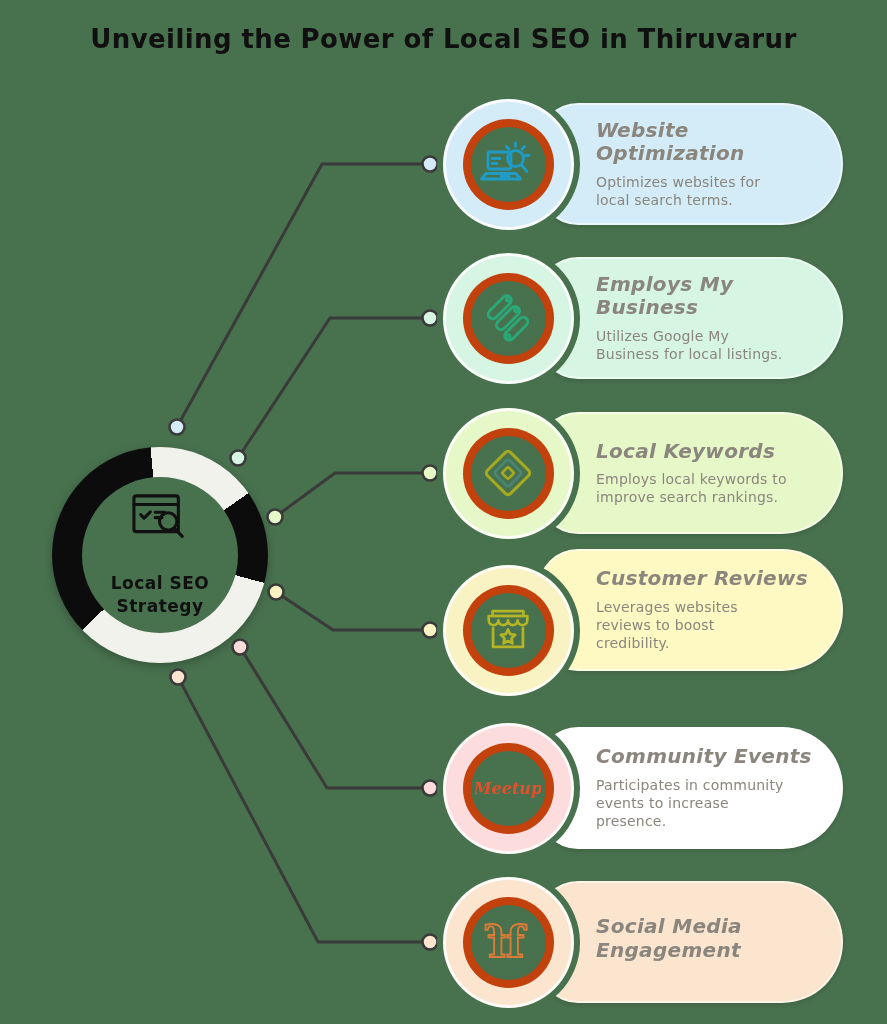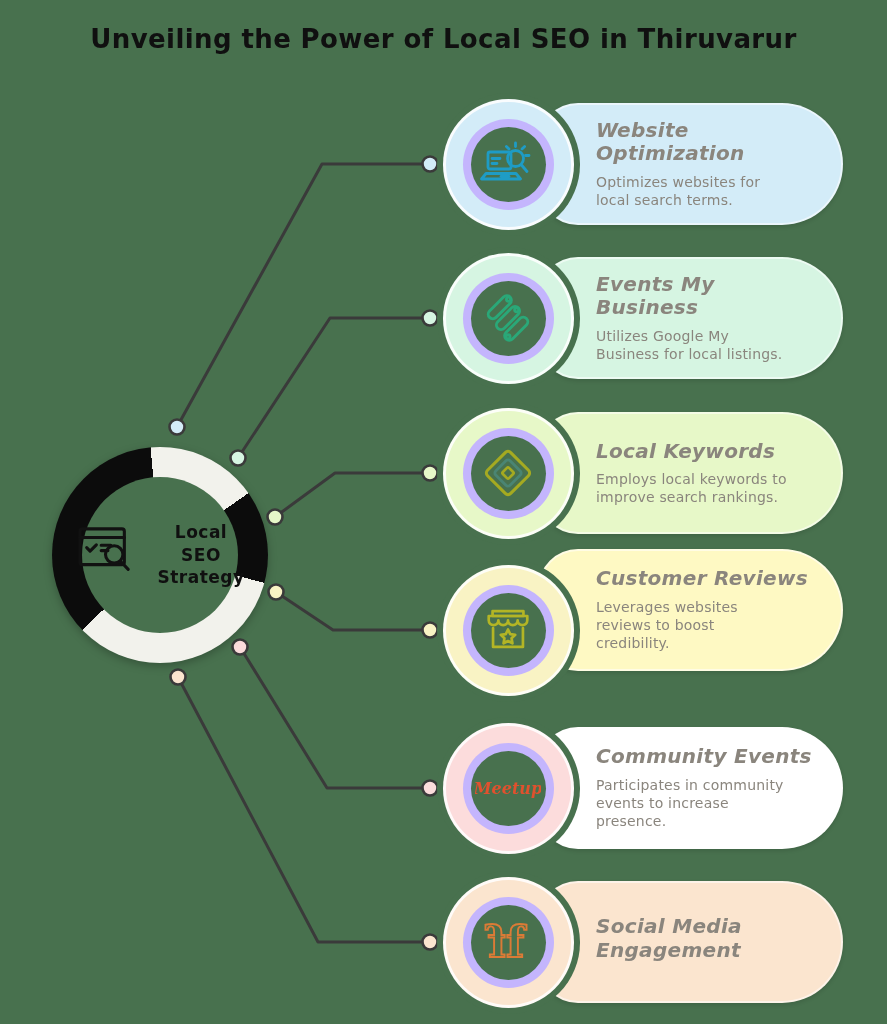--- a/index.html
+++ b/index.html
@@ -20,21 +20,21 @@
       var(--ring-w,#f2f2ec) 0deg 55deg,
       var(--ring-b,#0c0c0c) 55deg 105deg,
       var(--ring-w,#f2f2ec) 105deg 226deg,
       var(--ring-b,#0c0c0c) 226deg 355deg,
       var(--ring-w,#f2f2ec) 355deg 360deg);
     display:flex;align-items:center;justify-content:center;
     filter:drop-shadow(0 3px 4px rgba(0,0,0,.25));
   }
   .hub-inner{
     width:156px;height:156px;border-radius:50%;background:var(--bg,#48714e);
-    display:flex;flex-direction:row;align-items:center;justify-content:center;gap:20px;
+    display:flex;flex-direction:column;align-items:center;justify-content:center;gap:20px;
   }
   .hub-label{
     font-size:17px;font-weight:bold;color:var(--hub-text,#101010);
     text-align:center;white-space:pre-line;line-height:1.35;letter-spacing:.5px;
   }
   
   .card{
     position:absolute;left:538px;width:305px;height:122px;box-sizing:border-box;
     border-radius:40px 61px 61px 40px;border:2px solid rgba(255,255,255,.55);
     display:flex;flex-direction:column;justify-content:center;
@@ -50,21 +50,21 @@
     white-space:pre-line;line-height:1.3;letter-spacing:.2px;
   }
   
   .icon-circle{
     position:absolute;box-sizing:border-box;width:131px;height:131px;border-radius:50%;
     border:3px solid rgba(255,255,255,.85);
     box-shadow:0 0 0 6px var(--bg,#48714e);
     display:flex;align-items:center;justify-content:center;
   }
   .icon-white{
-    width:91px;height:91px;border-radius:50%;background:#c4b5fd;
+    width:91px;height:91px;border-radius:50%;background:#c2410c;
     display:flex;align-items:center;justify-content:center;
   }
   .icon-inner{
     width:75px;height:75px;border-radius:50%;background:var(--bg,#48714e);
     display:flex;align-items:center;justify-content:center;
   }
   .icon-inner svg{display:block;}
 </style>
 </head>
 <body>
@@ -127,21 +127,21 @@
       <path d="M6 34.5h30l4.5 5.5H1.5z"></path>
       <path d="M21 37.5h8"></path>
       <circle cx="35.5" cy="19.5" r="8"></circle>
       <path d="M41.5 26l5.5 6.5"></path>
       <path d="M35.5 7.5v-3.5M42 10l2.6-2.6M29 10l-2.6-2.6M45.5 16.5h3.5"></path>
     </svg>
           </div>
         </div>
       </div>
       <div class="card" style="top: 257px; background: rgb(214, 245, 226);">
-        <div class="card-title">Events My Business</div>
+        <div class="card-title">Employs My Business</div>
         <div class="card-desc">Utilizes Google My
 Business for local listings.</div>
       </div>
       <div class="icon-circle" style="left: 442.5px; top: 252.5px; background: rgb(214, 245, 226);">
         <div class="icon-white">
           <div class="icon-inner">
             <svg viewBox="0 0 56 56" width="54" height="54" fill="none" stroke="#2aa878" stroke-width="3" stroke-linecap="round" stroke-linejoin="round">
       <rect x="4.5" y="12" width="30" height="9.5" rx="4.75" transform="rotate(-45 19.5 16.75)"></rect>
       <rect x="13" y="23.2" width="30" height="9.5" rx="4.75" transform="rotate(-45 28 27.95)"></rect>
       <rect x="21.5" y="34.4" width="30" height="9.5" rx="4.75" transform="rotate(-45 36.5 39.15)"></rect>

